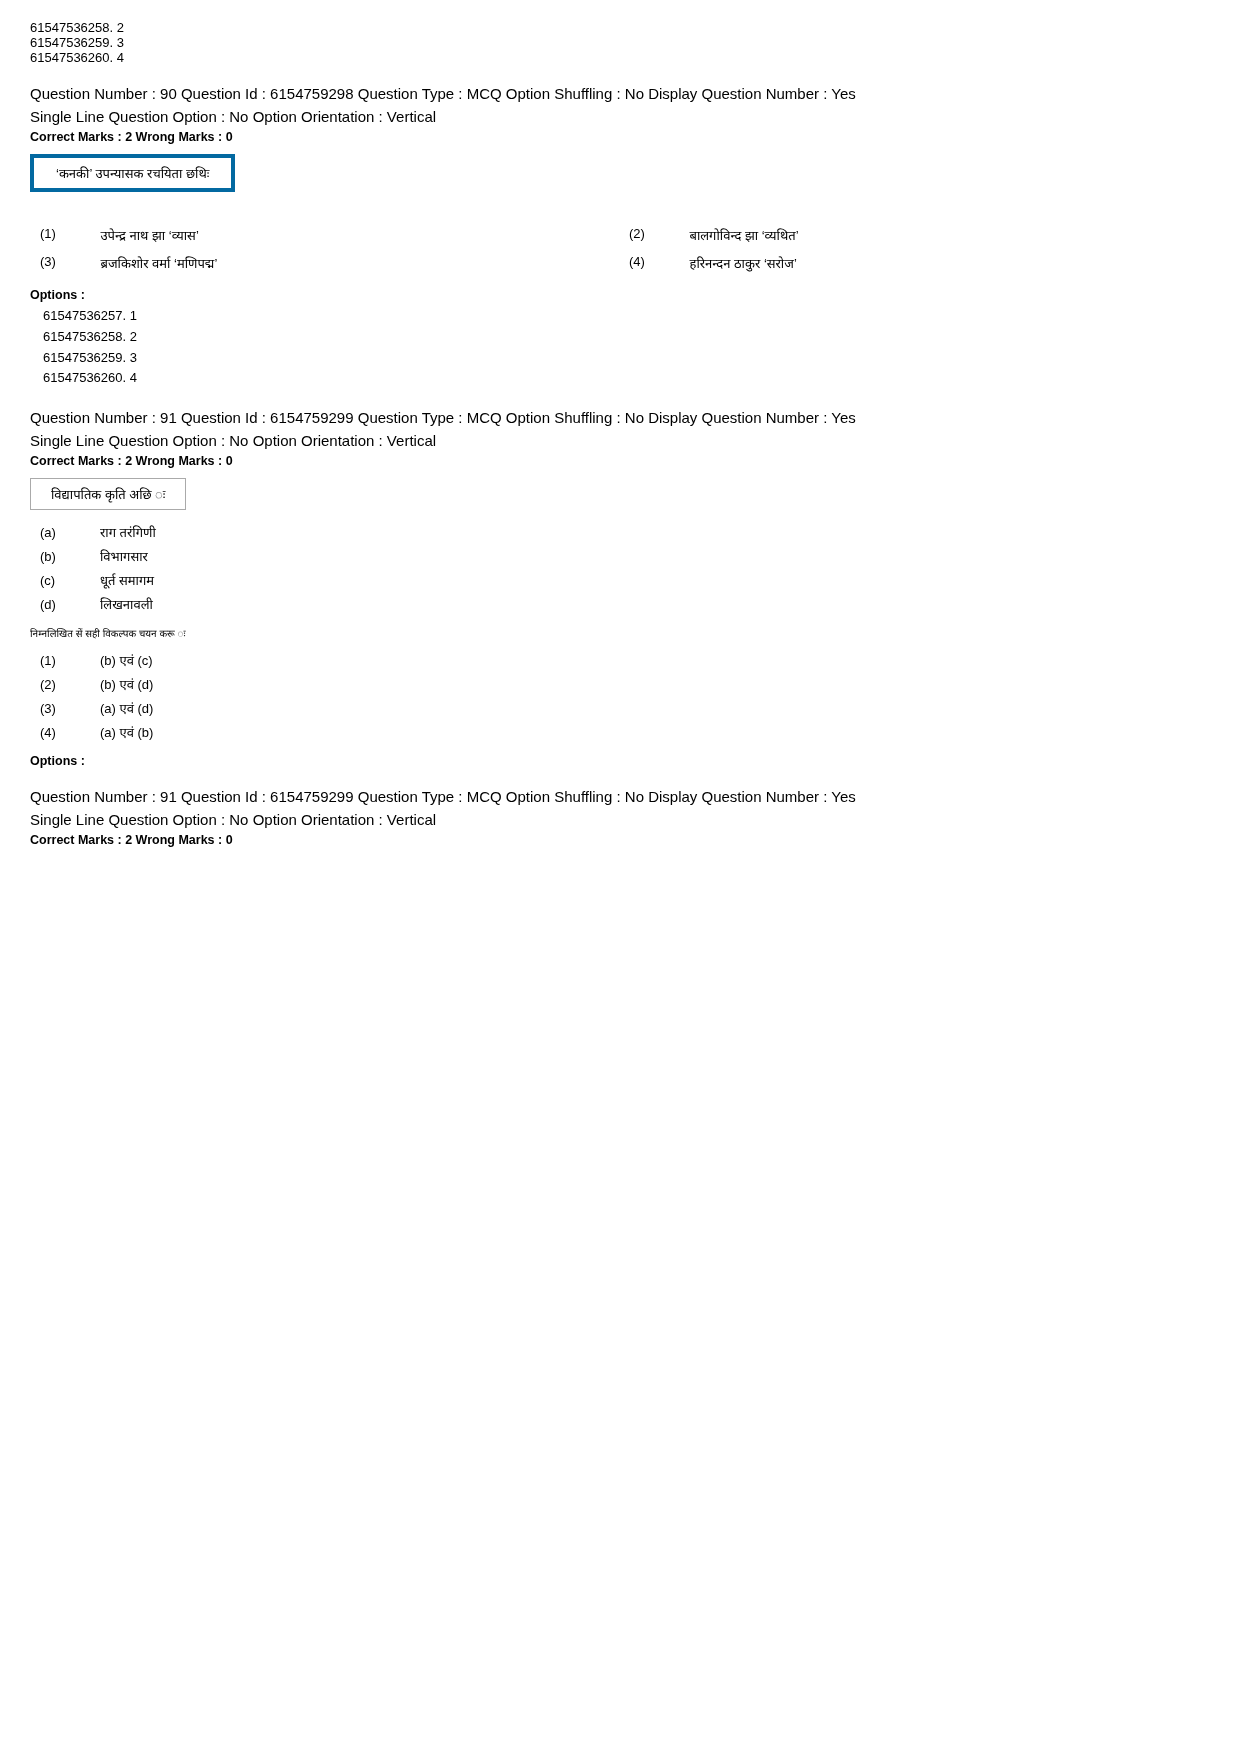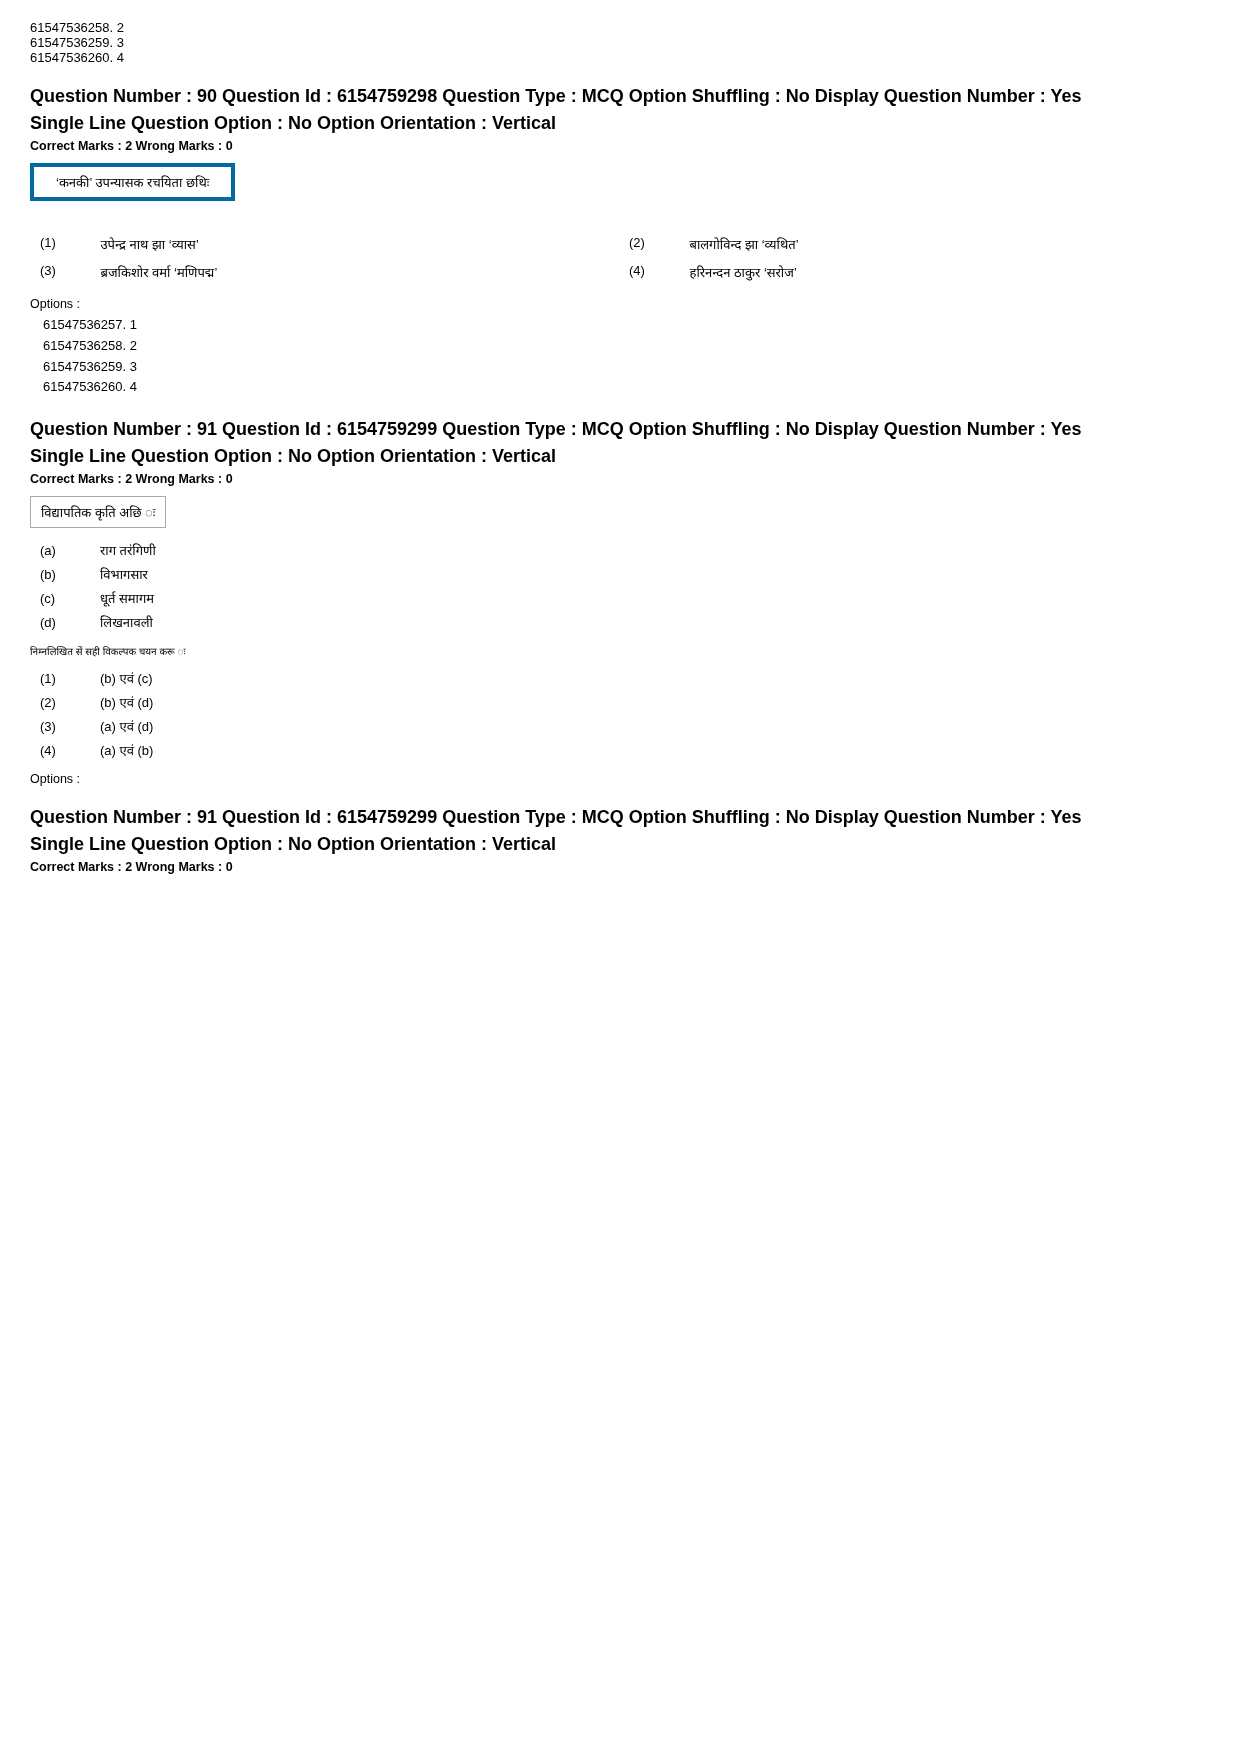--- a/index.html
+++ b/index.html
@@ -16,22 +16,22 @@
       width: 1240px;
       min-height: 1754px;
     }
     .options-list {
       margin: 4px 0 8px 13px;
     }
     .options-list div {
       line-height: 1.6;
     }
     .question-header {
-      font-weight: bold;
-      font-size: 18px;
+      font-weight: normal;
+      font-size: 15px;
       margin: 18px 0 2px 0;
       line-height: 1.5;
     }
     .marks-line {
       font-size: 12.5px;
       margin-bottom: 10px;
       font-weight: bold;
     }
     .question-box {
       border: 4px solid #0369a1;
@@ -68,27 +68,27 @@
     .v-opt-label {
       width: 60px;
       display: inline-block;
     }
     .sub-question {
       margin-bottom: 6px;
       font-size: 10px;
     }
     .sub-question-box {
       border: 1px solid #aaa;
-      padding: 6px 10px;
+      padding: 6px 20px;
       display: inline-block;
       margin-bottom: 10px;
       font-size: 13px;
     }
     .options-label-line {
-      font-weight: normal;
+      font-weight: bold;
       font-size: 12.5px;
       margin-top: 7px;
       margin-bottom: 2px;
     }
   </style>
 </head>
 <body>
 
 <div>
   <div>61547536258. 2</div>

